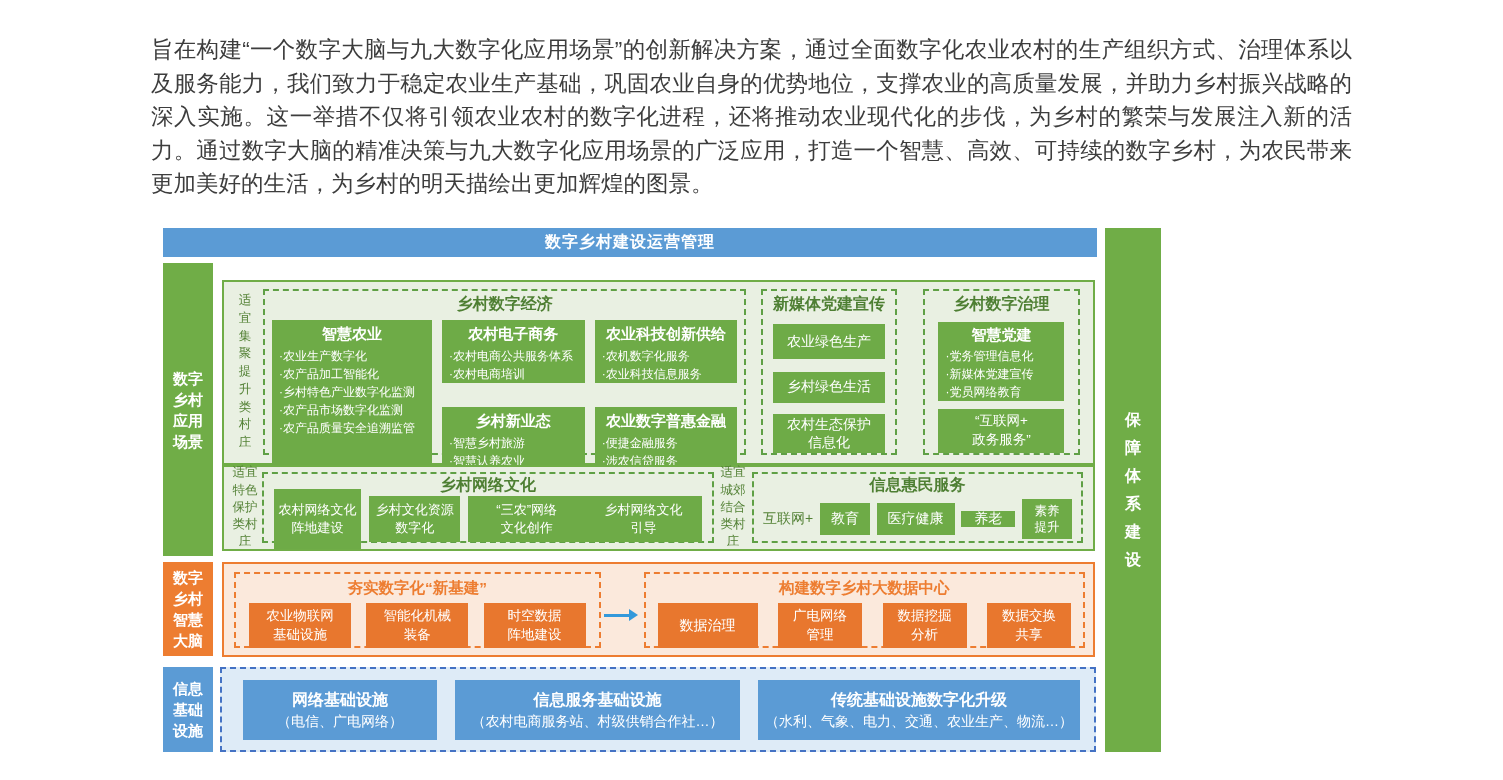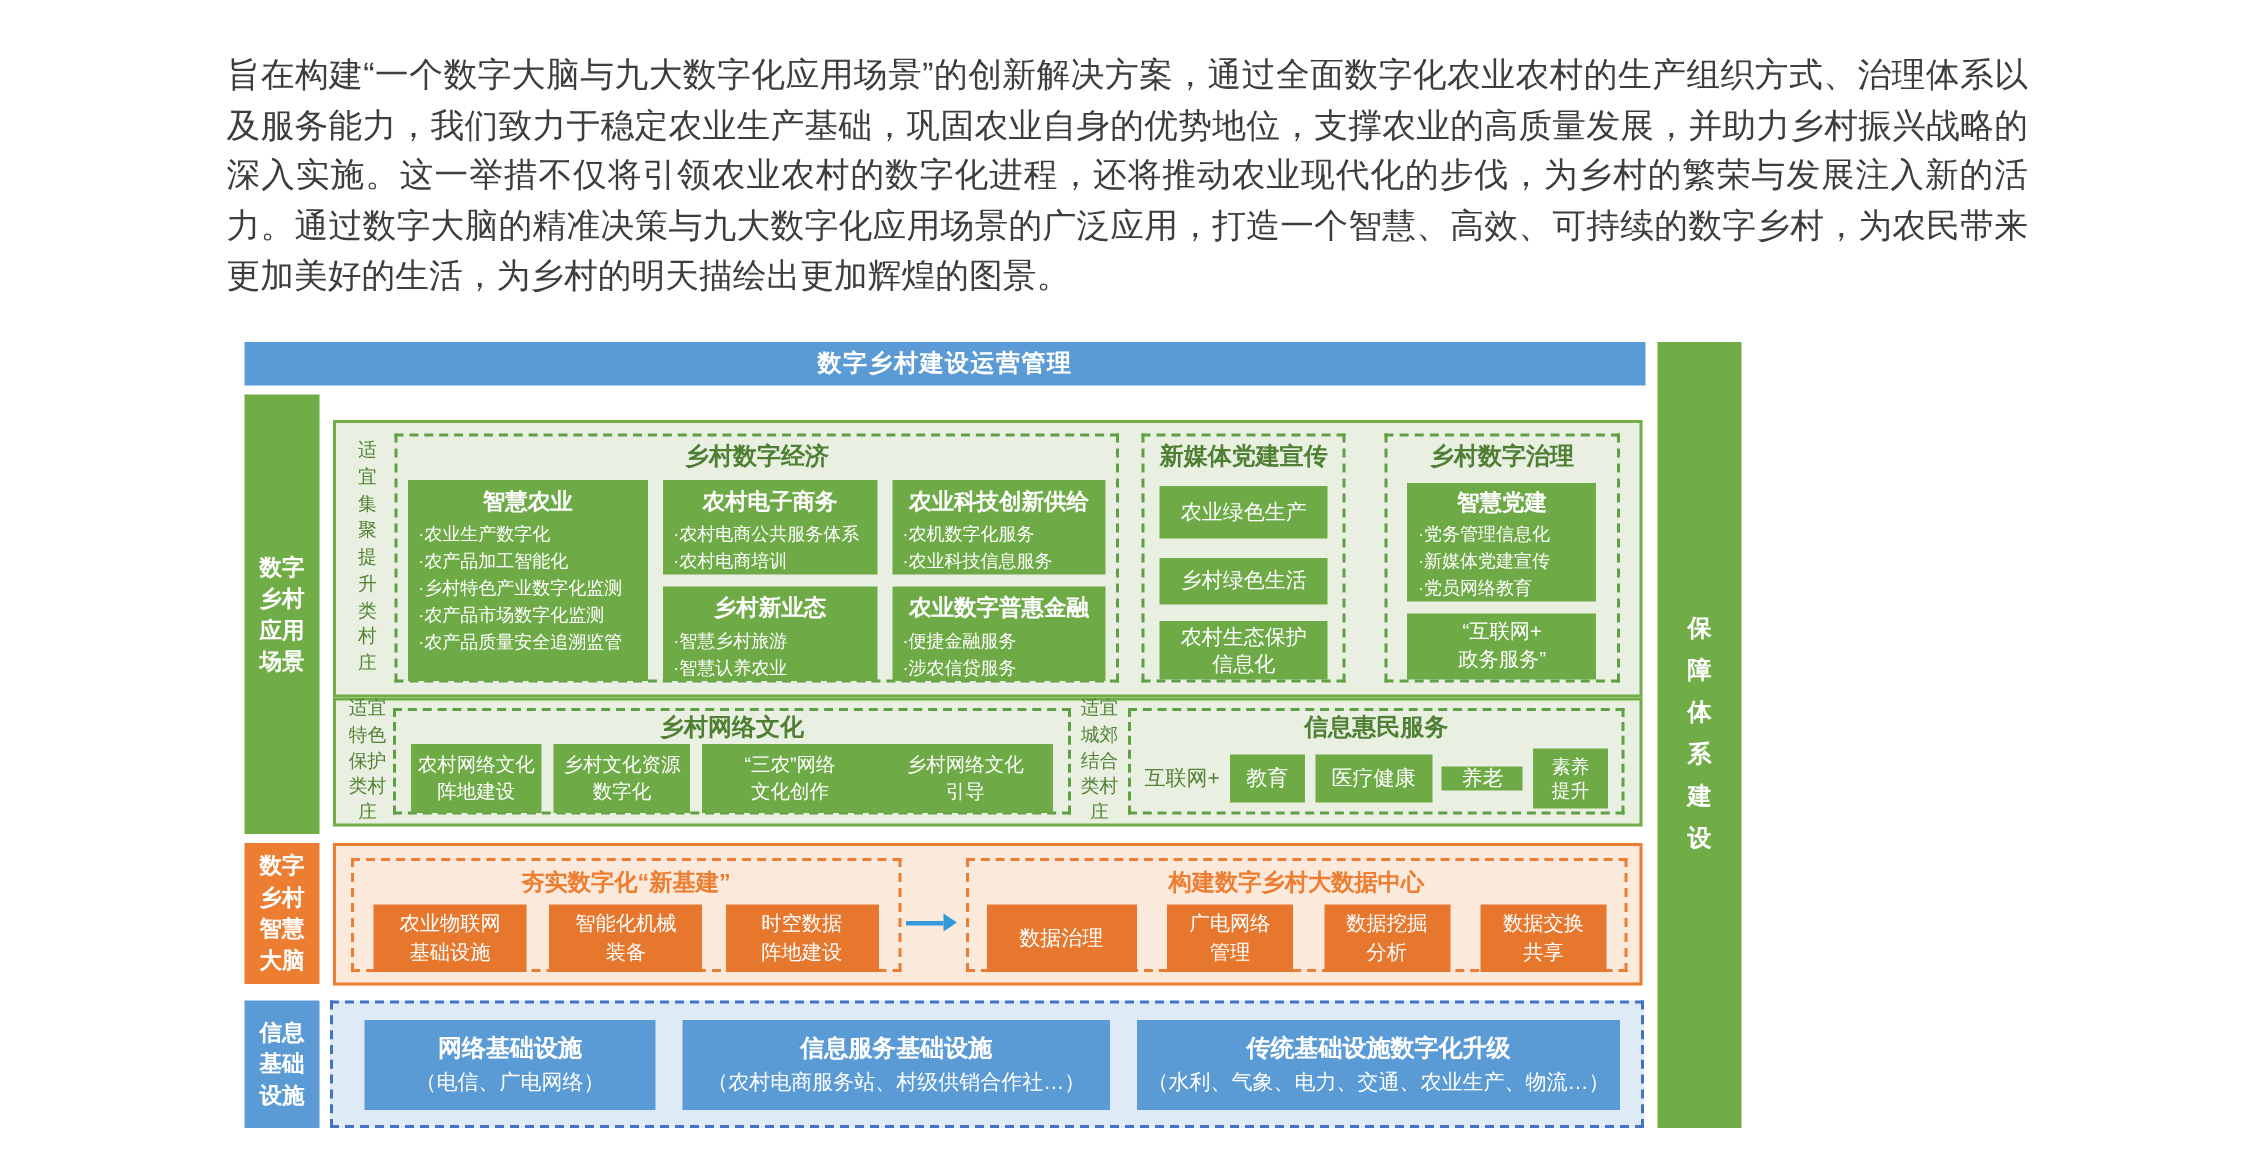--- a/index.html
+++ b/index.html
@@ -28,21 +28,21 @@
   .dgroup{border:2px dashed #5FA045;box-sizing:border-box;}
   .dgroup-o{border:2px dashed #ED7D31;box-sizing:border-box;}
   .dtitle{font-size:16px;font-weight:bold;color:#4E7F33;text-align:center;margin-top:3px;height:22px;}
   .dtitle-o{font-size:15.5px;font-weight:bold;color:#ED7D31;text-align:center;margin-top:4px;height:21px;}
   
   .gbox{background:#6EAB47;color:#fff;display:flex;align-items:center;justify-content:center;text-align:center;white-space:pre-line;box-sizing:border-box;}
   .card{background:#6EAB47;color:#fff;box-sizing:border-box;}
   .ctitle{font-weight:bold;font-size:15px;text-align:center;padding:5px 0 3px 0;}
   .blt{font-size:12px;line-height:1.5;padding-left:7px;white-space:nowrap;}
   
-  .econ-grid{display:grid;grid-template-columns:160px 1fr 1fr;grid-template-rows:1fr 1fr;gap:8px 10px;padding:4px 7px 6px 7px;height:135px;box-sizing:border-box;}
+  .econ-grid{display:grid;grid-template-columns:160px 1fr 1fr;grid-template-rows:1fr 1fr;gap:24px 10px;padding:4px 7px 6px 7px;height:135px;box-sizing:border-box;}
   .span2{grid-row:1 / span 2;}
   
   .obox{background:#E8772E;color:#fff;display:flex;align-items:center;justify-content:center;text-align:center;white-space:pre-line;font-size:13.5px;line-height:1.35;box-sizing:border-box;}
   
   .bbox{background:#5B9BD5;color:#fff;text-align:center;box-sizing:border-box;height:60px;display:flex;flex-direction:column;justify-content:center;}
   .btitle{font-weight:bold;font-size:16px;line-height:22px;}
   .bsub{font-size:14px;line-height:20px;}
   
   .arrow{position:absolute;left:380px;top:44px;width:34px;height:14px;}
   .arrow .shaft{position:absolute;left:0;top:6px;width:25px;height:2.5px;background:#3399DB;}
@@ -137,21 +137,21 @@
     </div>
 
     <div class="abs panel-green" style="left:59px;top:237px;width:873px;height:86px;padding:5px 10px 6px 6px;">
       <div class="vwrap" style="width:30px;">
         <div class="vlabel v2">适宜特色保护类村庄</div>
       </div>
 
       <div class="dgroup" style="width:452px;margin-left:2px;">
         <div class="dtitle" style="margin-top:1px;height:20px;">乡村网络文化</div>
         <div style="display:flex;padding:0 10px;align-items:center;height:48px;">
-          <div class="gbox" style="width:88px;height:46px;font-size:13px;line-height:1.35;">农村网络文化
+          <div class="gbox" style="width:88px;height:60px;font-size:13px;line-height:1.35;">农村网络文化
 阵地建设</div>
           <div class="gbox" style="width:92px;height:46px;margin-left:8px;font-size:13px;line-height:1.35;">乡村文化资源
 数字化</div>
           <div class="gbox" style="width:236px;height:46px;margin-left:8px;font-size:13px;line-height:1.35;display:flex;">
             <span style="flex:1;" class="pre">“三农”网络
 文化创作</span>
             <span style="flex:1;" class="pre">乡村网络文化
 引导</span>
           </div>
         </div>

